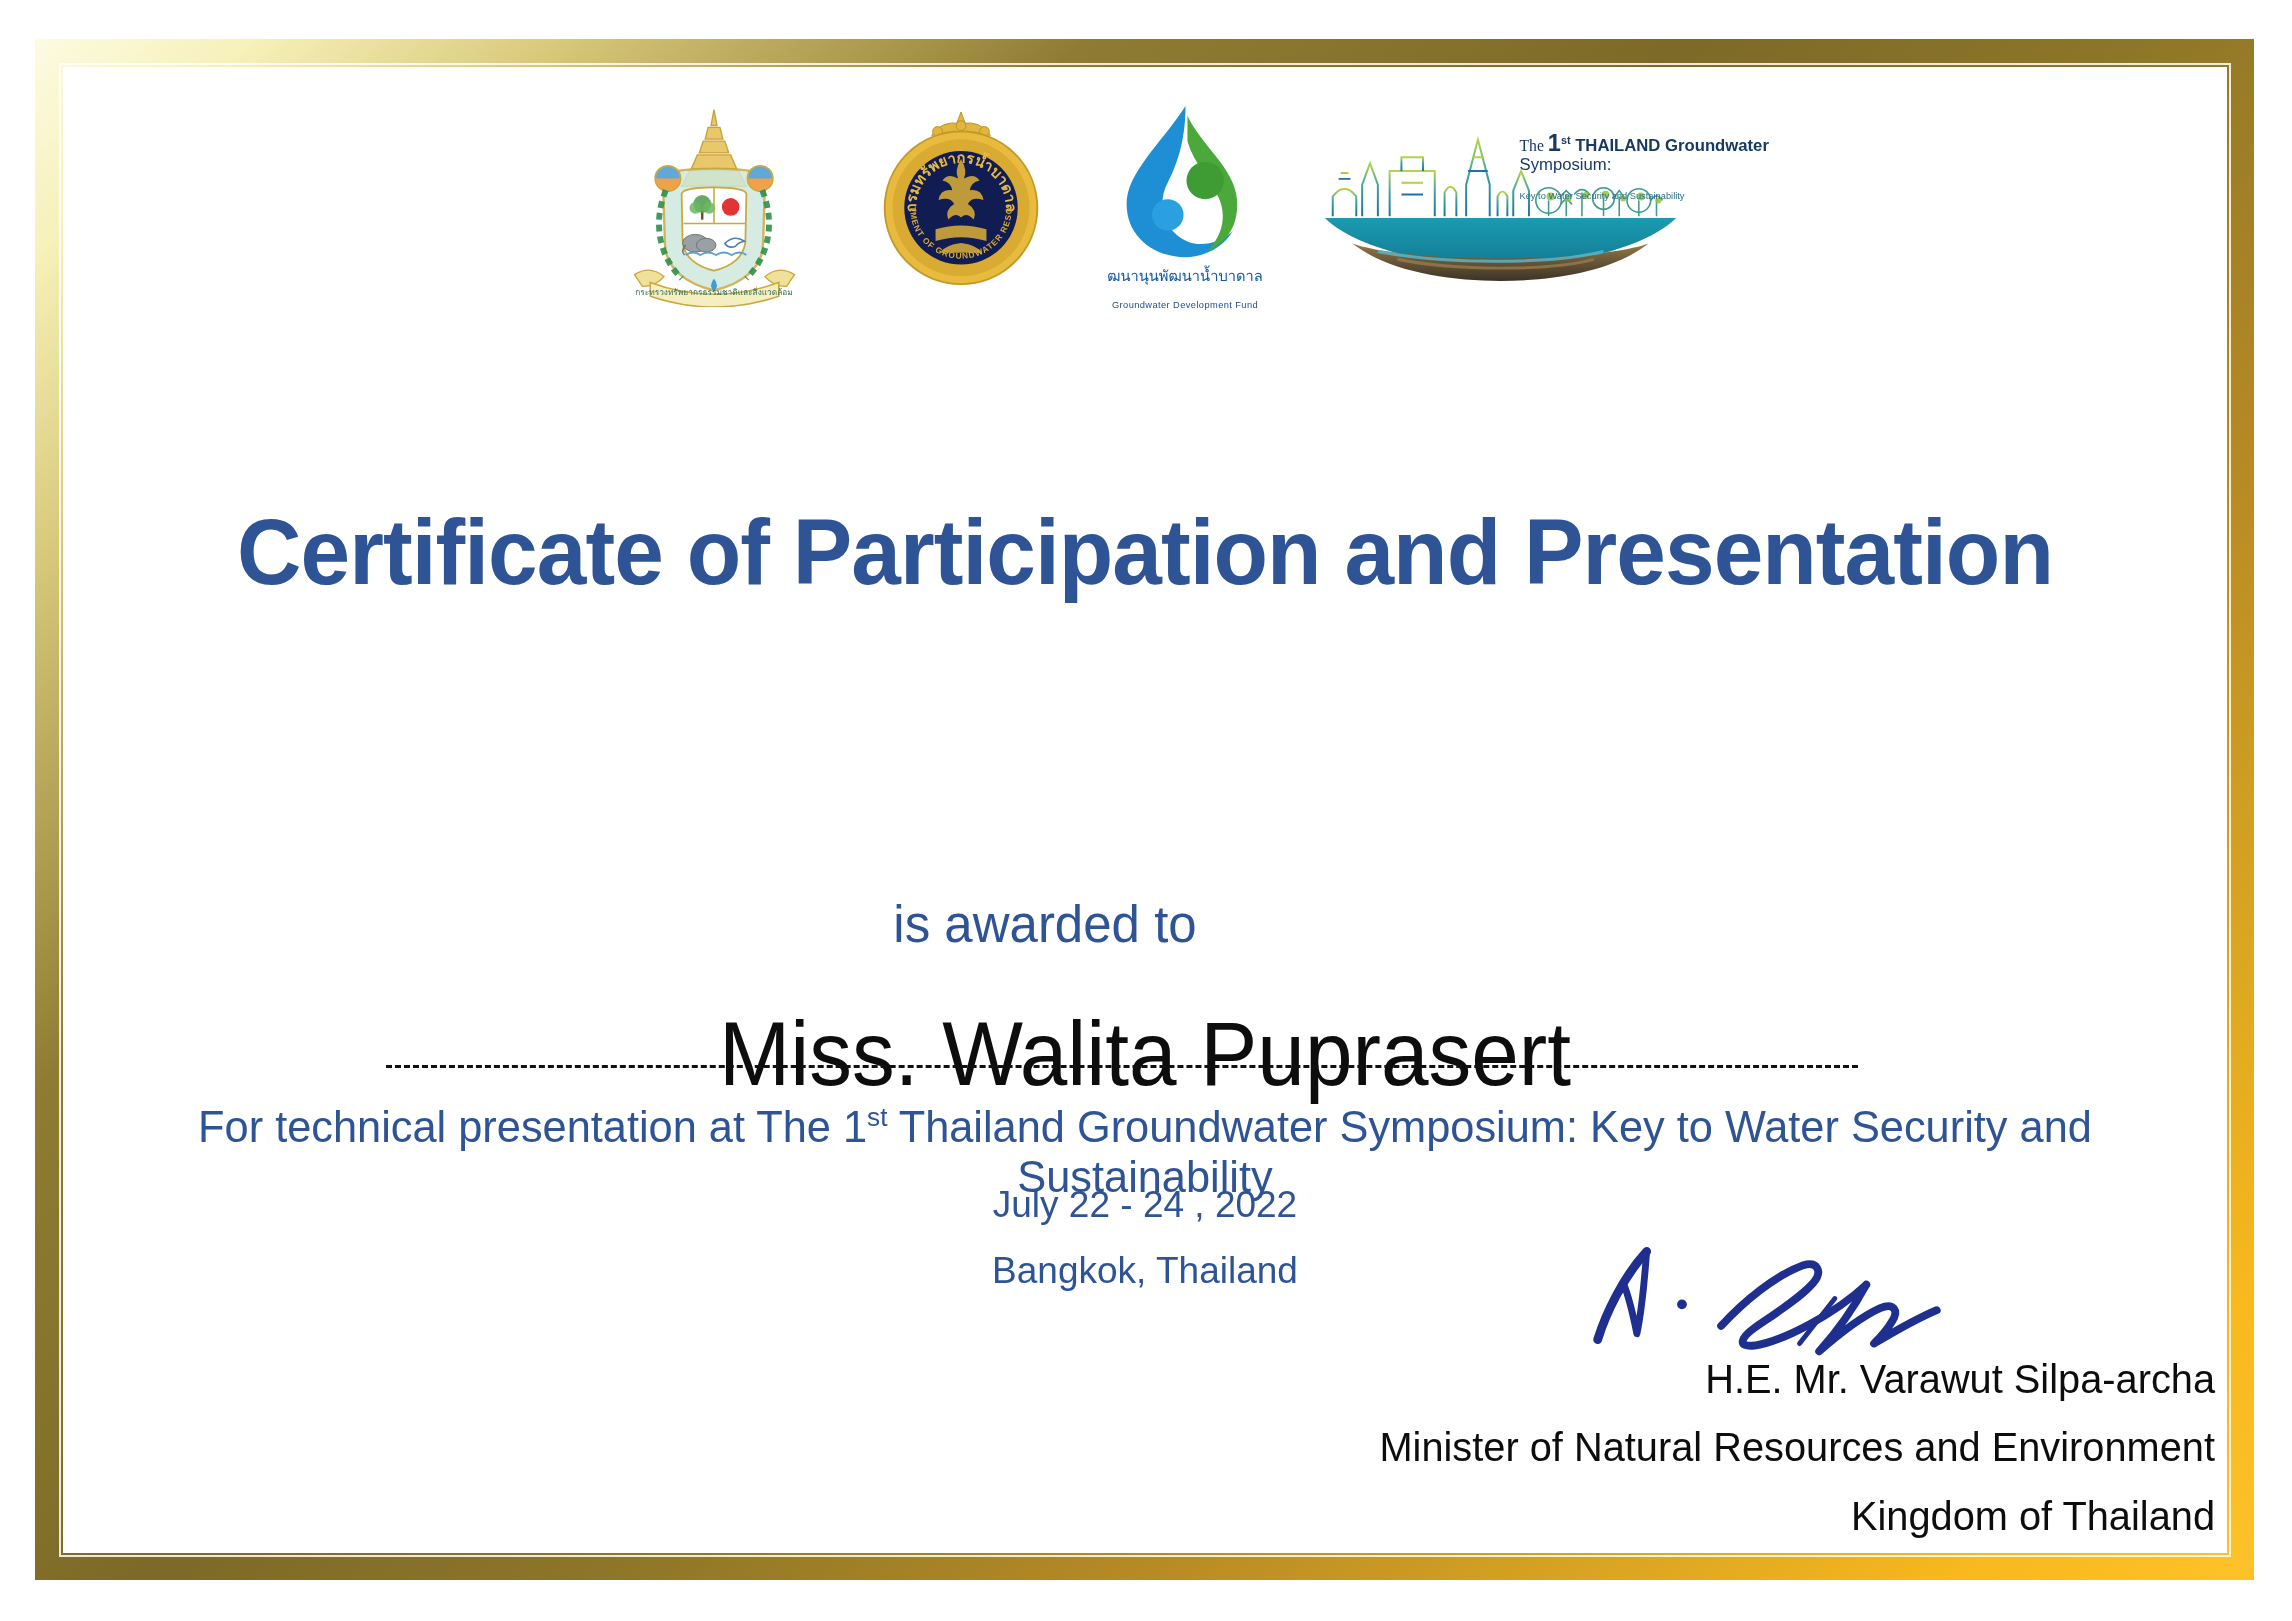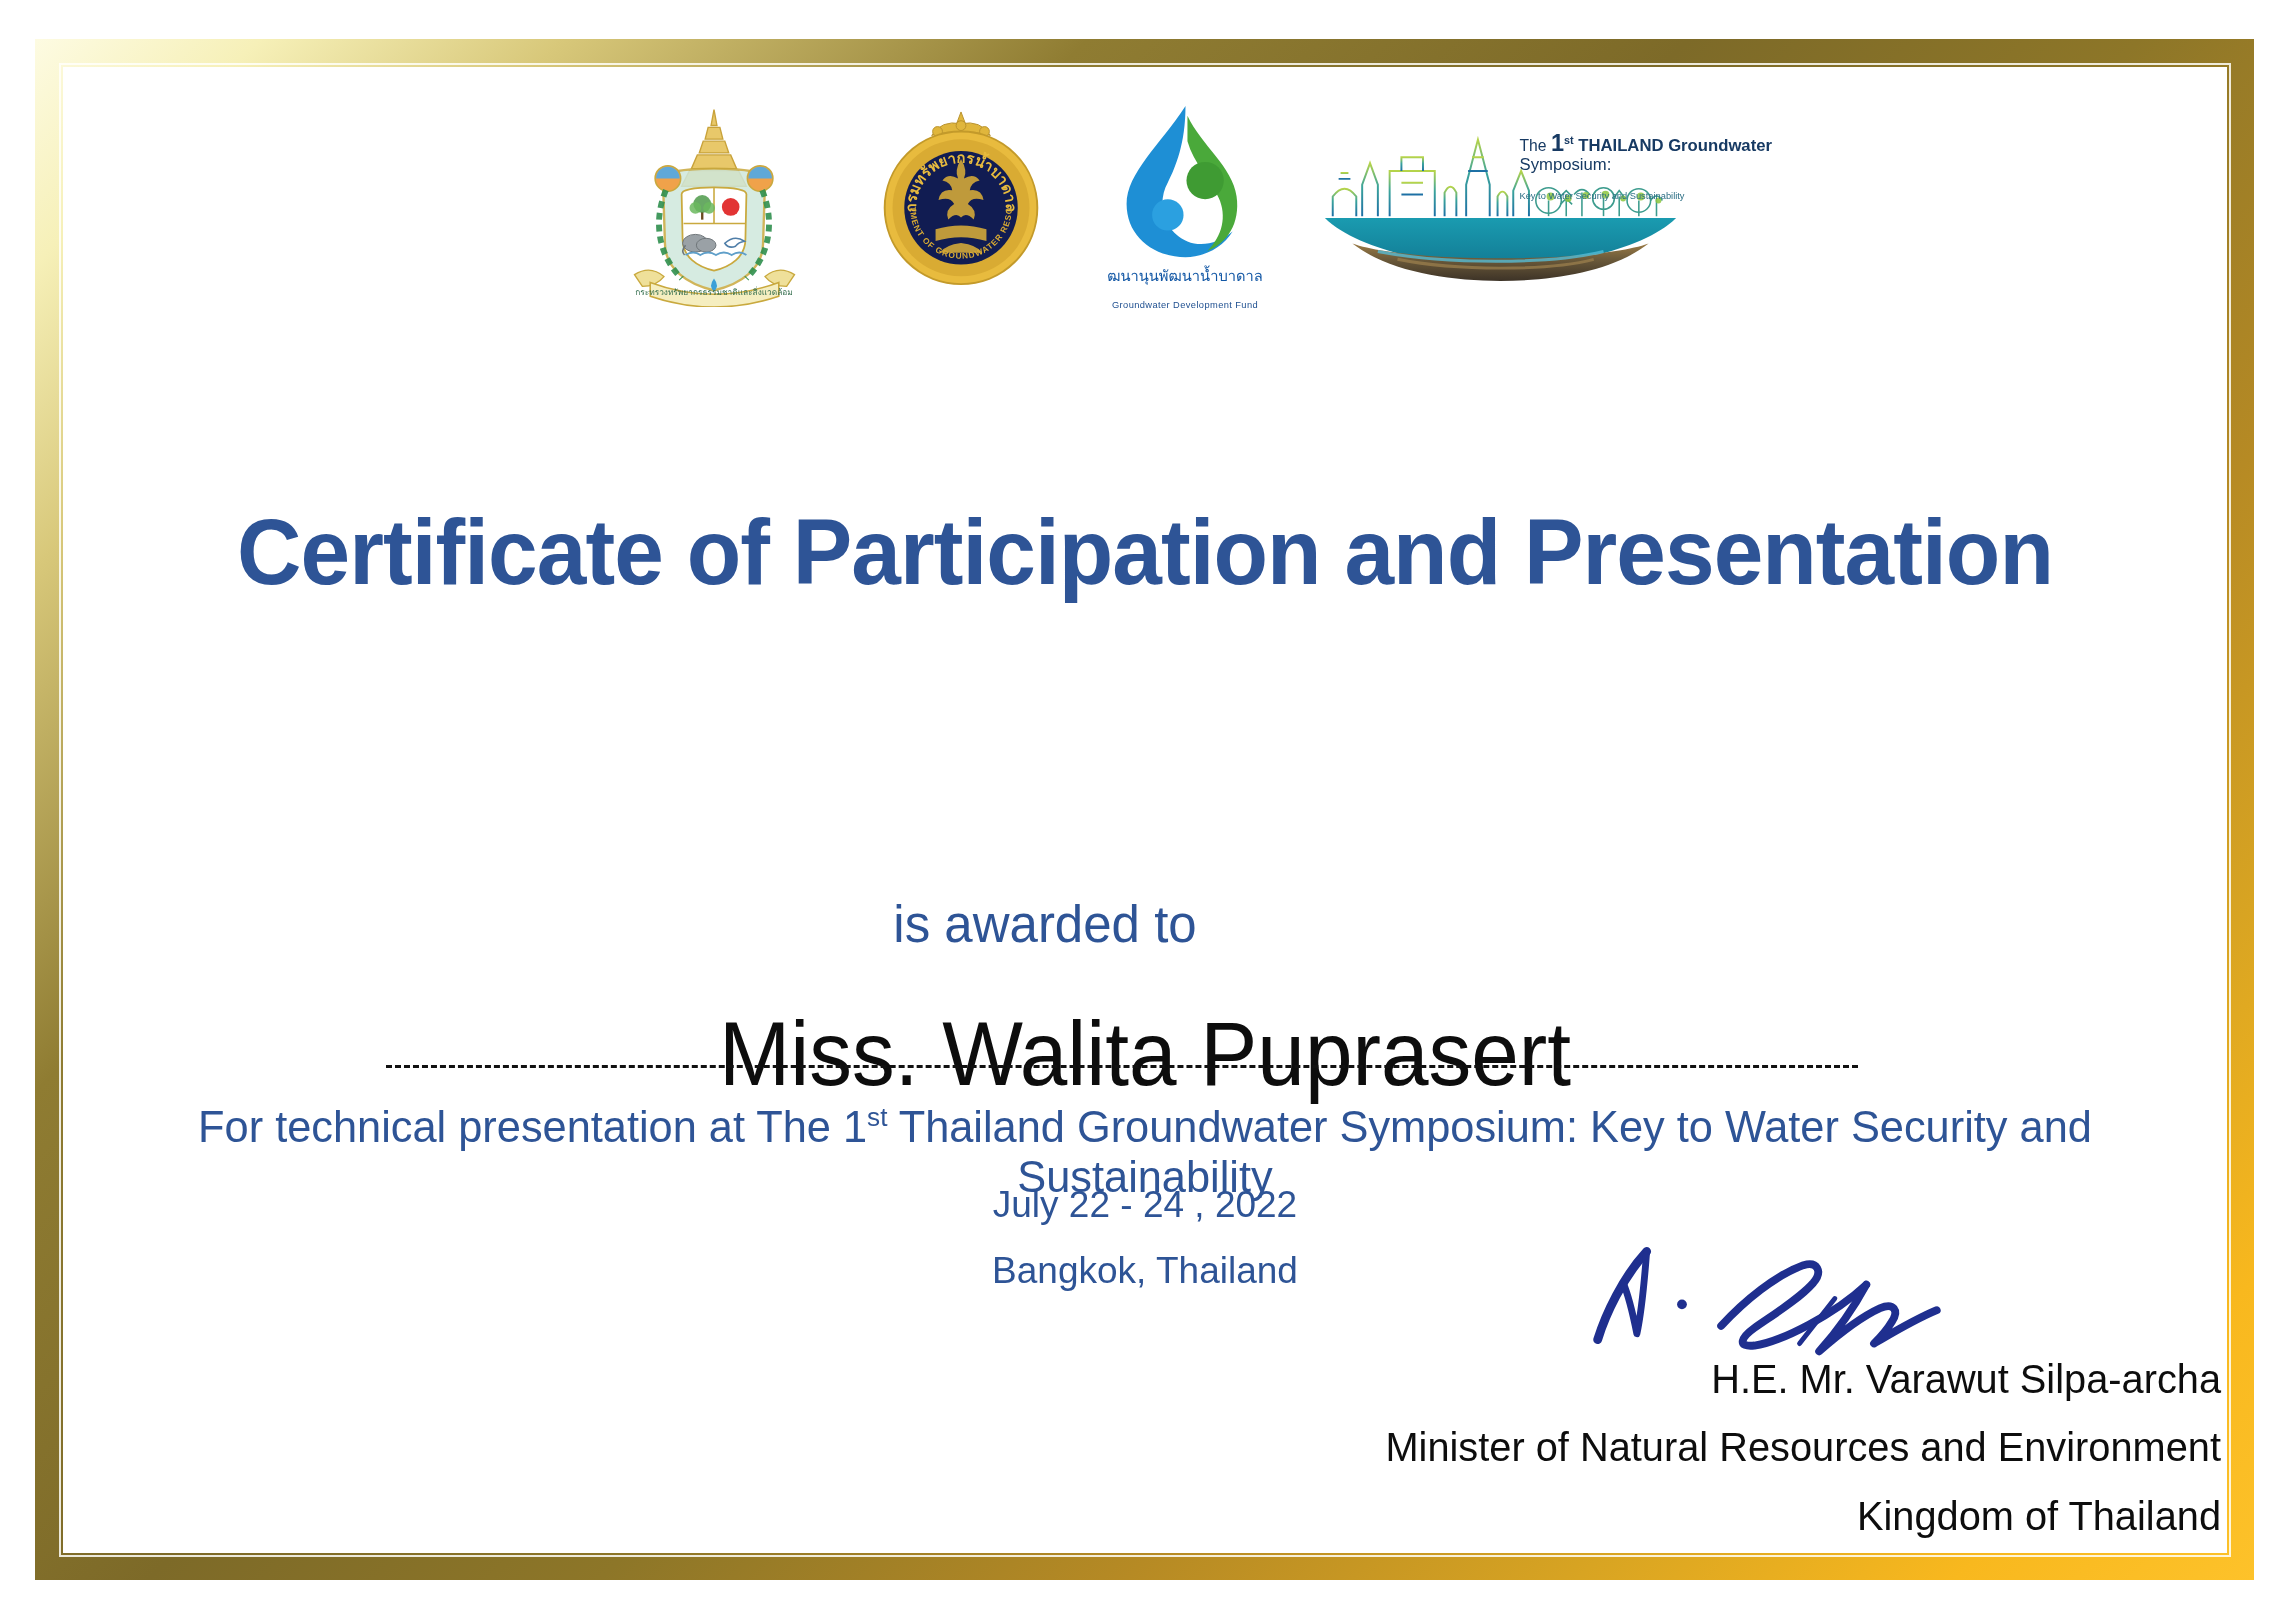--- a/index.html
+++ b/index.html
@@ -124,21 +124,21 @@
   .logo-symposium { width: 363px; height: 167px; margin-top: 17.6px; }
   .symp-text { position: absolute; left: 201px; top: 17.6px; width: 172px; }
   .symp-line1 {
     font-family: "Liberation Sans", sans-serif;
     font-size: 16.7px;
     color: #173a63;
     font-weight: bold;
     line-height: 1.05;
     white-space: nowrap;
   }
-  .symp-line1 .the { font-weight: normal; font-size: 15.7px; }
+  .symp-line1 .the { font-weight: normal; font-size: 15.7px; font-family: Liberation Serif, serif; }
   .symp-line1 .num { font-size: 23.5px; font-weight: bold; }
   .symp-line1 .sup { font-size: 10.8px; vertical-align: super; }
   .symp-line1 .gw { font-weight: bold; }
   .symp-line2 {
     font-family: "Liberation Sans", sans-serif;
     font-size: 16.7px;
     font-weight: normal;
     color: #173a63;
     line-height: 1.05;
     white-space: nowrap;
@@ -236,21 +236,21 @@
     position: absolute;
     left: 1509px;
     top: 1157px;
     width: 588px;
     height: 147px;
   }
   .signature-wrap svg { display: block; }
 
   .sign-block {
     position: absolute;
-    right: 6px;
+    right: 12px;
     top: 1292px;
     width: 1568px;
     text-align: right;
     font-family: "Liberation Sans", sans-serif;
     color: #0d0d0d;
   }
   .sign-name   { font-size: 41px; line-height: 1.0; transform: scaleX(0.97); transform-origin: right center; }
   .sign-title  { font-size: 41px; line-height: 1.0; margin-top: 27.4px; transform: scaleX(0.97); transform-origin: right center; }
   .sign-country{ font-size: 41px; line-height: 1.0; margin-top: 27.4px; transform: scaleX(0.97); transform-origin: right center; }
 

